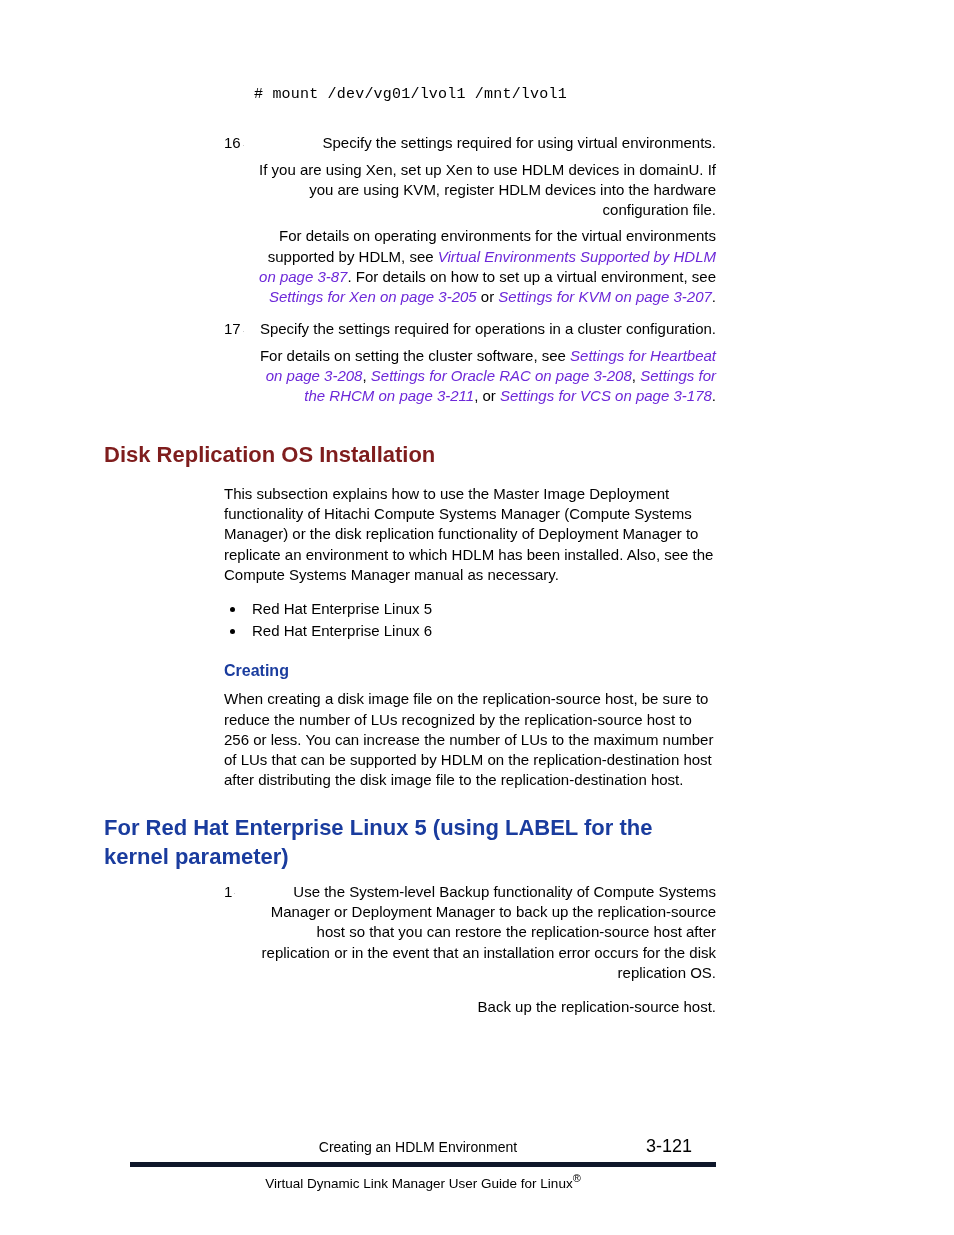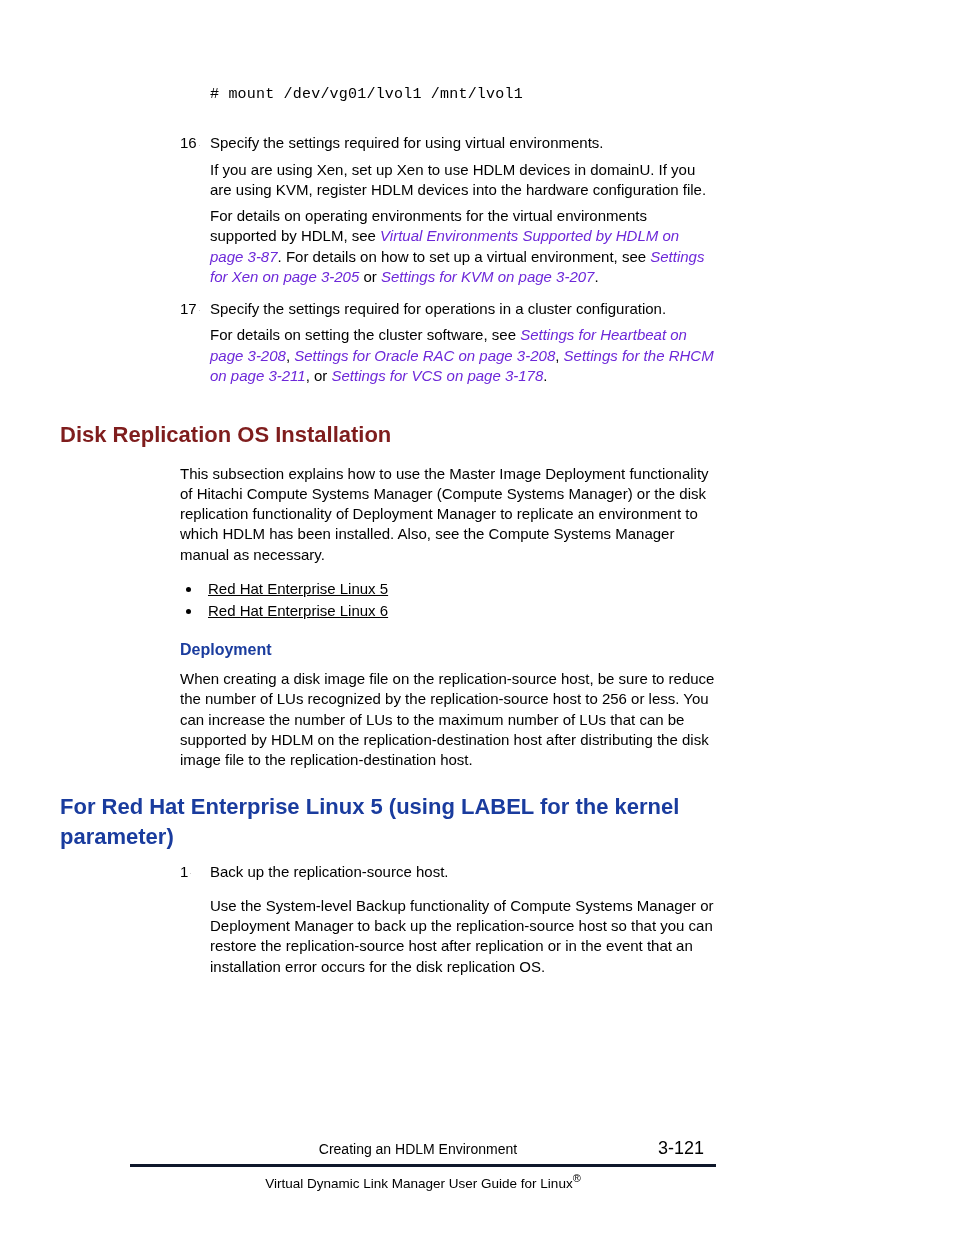--- a/index.html
+++ b/index.html
@@ -8,21 +8,21 @@
     background: #fff;
     font-family: Verdana, Geneva, sans-serif;
     color: #000;
     font-size: 15px;
     line-height: 1.35;
   }
   .page {
     width: 826px;
     min-height: 1235px;
     box-sizing: border-box;
-    padding: 85px 110px 40px 60px;
+    padding: 85px 110px 40px 104px;
     position: relative;
   }
   .mono {
     font-family: "Courier New", monospace;
     font-size: 15px;
     margin-left: 150px;
     margin-bottom: 28px;
     letter-spacing: 0.2px;
   }
   .ol-block {
@@ -30,41 +30,40 @@
   }
   .ol-item {
     display: flex;
     margin-bottom: 6px;
   }
   .ol-num {
     flex: 0 0 30px;
     text-align: left;
   }
   .ol-num .dot { font-size: 4px; vertical-align: middle; padding-left:2px; }
-  .ol-body { flex: 1; }
+  .ol-body { flex: 1; text-align: right; }
   .ol-body p { margin: 0 0 6px 0; }
   a.link {
     color: #6d28d9;
     font-style: italic;
   }
   h2.section {
     color: #7f1d1d;
     font-weight: bold;
     font-size: 22px;
     margin: 28px 0 14px 0;
   }
   .body-block {
     margin-left: 120px;
   }
   .body-block p { margin: 0 0 14px 0; }
   ul.bullets {
     list-style: disc;
     margin: 0 0 16px 0;
     padding-left: 22px;
-    text-decoration: underline;
   }
   ul.bullets li { margin-bottom: 2px; padding-left: 6px; }
   h3.important {
     color: #1a3c9e;
     font-weight: bold;
     font-size: 16px;
     margin: 18px 0 8px 0;
   }
   h3.subsection {
     color: #1a3c9e;
@@ -75,26 +74,26 @@
   .footer {
     position: absolute;
     left: 130px;
     right: 110px;
     bottom: 42px;
   }
   .footer-row1 {
     display: flex;
     justify-content: space-between;
     align-items: baseline;
-    border-bottom: 3px solid #0f172a;
+    border-bottom: 5px solid #0f172a;
     padding-bottom: 4px;
   }
   .footer-row1 .spacer { flex: 0 0 60px; }
   .footer-row1 .center { flex: 1; text-align: center; font-size: 14px; }
-  .footer-row1 .pageno { flex: 0 0 70px; text-align: center; font-size: 18px; }
+  .footer-row1 .pageno { flex: 0 0 70px; text-align: left; font-size: 18px; }
   .footer-row2 {
     text-align: center;
     font-size: 13.5px;
     padding-top: 4px;
   }
   .reg { font-size: 11px; vertical-align: super; }
 </style>
 </head>
 <body>
 
@@ -127,33 +126,33 @@
 
   <h2 class="section">Disk Replication OS Installation</h2>
 
   <div class="body-block">
     <p>This subsection explains how to use the Master Image Deployment functionality of Hitachi Compute Systems Manager (Compute Systems Manager) or the disk replication functionality of Deployment Manager to replicate an environment to which HDLM has been installed. Also, see the Compute Systems Manager manual as necessary.</p>
     <ul class="bullets">
       <li>Red Hat Enterprise Linux 5</li>
       <li>Red Hat Enterprise Linux 6</li>
     </ul>
 
-    <h3 class="important">Deployment</h3>
+    <h3 class="important">Creating</h3>
     <p>When creating a disk image file on the replication-source host, be sure to reduce the number of LUs recognized by the replication-source host to 256 or less. You can increase the number of LUs to the maximum number of LUs that can be supported by HDLM on the replication-destination host after distributing the disk image file to the replication-destination host.</p>
   </div>
 
   <h3 class="subsection">For Red Hat Enterprise Linux 5 (using LABEL for the kernel parameter)</h3>
 
   <div class="body-block">
 
     <div class="ol-item">
       <div class="ol-num"><span>1</span><span class="dot">.</span></div>
       <div class="ol-body">
+        <p>Use the System-level Backup functionality of Compute Systems Manager or Deployment Manager to back up the replication-source host so that you can restore the replication-source host after replication or in the event that an installation error occurs for the disk replication OS.</p>
         <p>Back up the replication-source host.</p>
-        <p>Use the System-level Backup functionality of Compute Systems Manager or Deployment Manager to back up the replication-source host so that you can restore the replication-source host after replication or in the event that an installation error occurs for the disk replication OS.</p>
       </div>
     </div>
   </div>
 
   <div class="footer">
     <div class="footer-row1">
       <div class="spacer"></div>
       <div class="center">Creating an HDLM Environment</div>
       <div class="pageno">3-121</div>
     </div>

